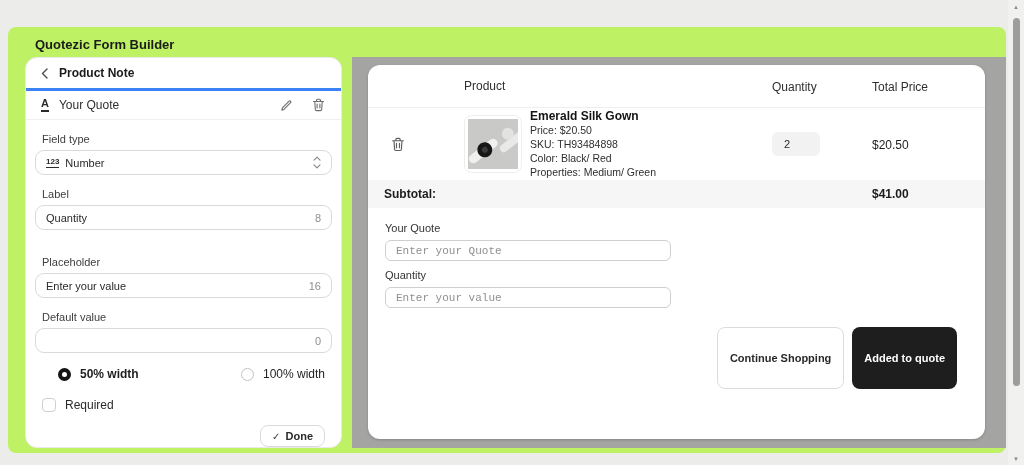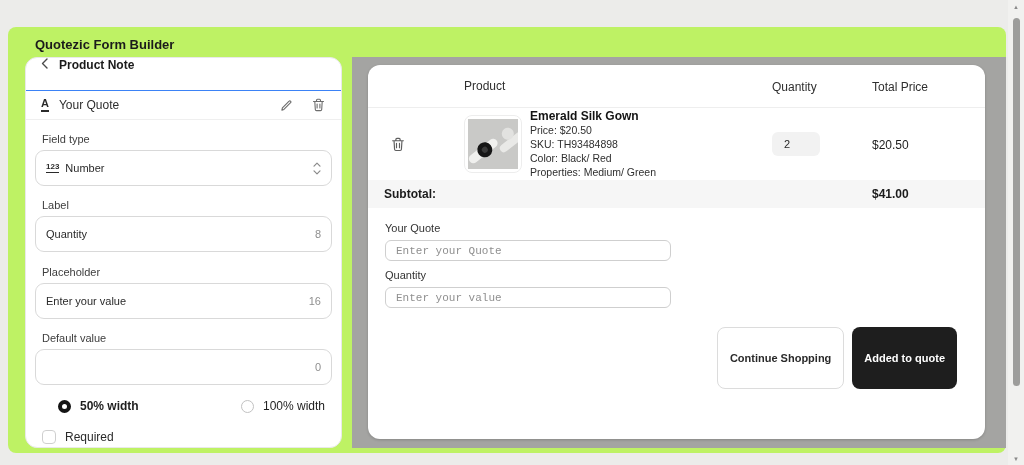--- a/index.html
+++ b/index.html
@@ -19,23 +19,23 @@
     font-size:13px; font-weight:700; color:#1b1b1b;
   }
 
   
   .builder-card {
     position:absolute; left:17px; top:30px; width:317px; height:391px;
     background:#fff; border:1px solid #e9e9e9; border-radius:12px;
     overflow:hidden;
   }
   .builder-header {
-    display:flex; align-items:flex-start; gap:11px;
+    display:flex; align-items:center; gap:11px;
     height:33px; padding:0 15px;
-    border-bottom:1px solid #3b82f6;
+    border-bottom:3px solid #3b82f6;
   }
   .builder-header .title { font-size:12px; font-weight:700; color:#1b1b1b; }
   .chevron-left { display:flex; align-items:center; cursor:pointer; color:#4a4a4a; }
 
   .field-item-row {
     display:flex; align-items:center; gap:10px;
     height:29px; padding:0 15px;
     border-bottom:1px solid #efefef;
   }
   .text-field-icon {
@@ -43,21 +43,21 @@
     border-bottom:2px solid #2a2a2a; line-height:11px; padding-bottom:1px;
   }
   .field-item-label { font-size:12px; color:#2e2e2e; flex:1; }
   .icon-btn { display:flex; align-items:center; justify-content:center; width:16px; height:16px; cursor:pointer; }
   .icon-btn + .icon-btn { margin-left:6px; }
 
   .builder-form { padding:8px 9px 0 9px; }
   .form-label { font-size:11px; color:#3d3d3d; margin:5px 0 5px 7px; }
   .input-box {
     display:flex; align-items:center;
-    height:36px; border:1px solid #d9d9d9; border-radius:9px;
+    height:25px; border:1px solid #d9d9d9; border-radius:9px;
     padding:0 10px; background:#fff; gap:6px;
   }
   .input-box input {
     flex:1; border:none; outline:none; font-size:11px; color:#2a2a2a;
     background:transparent; font-family:inherit; min-width:0;
   }
   .input-box input::placeholder { color:#9a9a9a; }
   .char-count { font-size:11px; color:#8f8f8f; }
   .select-box { cursor:pointer; }
   .num-type-icon {
@@ -211,21 +211,21 @@
             </svg>
         </span>
       </div>
 
       <div class="form-label" style="margin-top:13px;">Label</div>
       <div class="input-box">
         <input value="Quantity" style="">
         <span class="char-count">8</span>
       </div>
 
-      <div class="form-label" style="margin-top:14px;">Placeholder</div>
+      <div class="form-label" style="margin-top:26px;">Placeholder</div>
       <div class="input-box">
         <input value="Enter your value" style="">
         <span class="char-count">16</span>
       </div>
 
       <div class="form-label" style="margin-top:13px;">Default value</div>
       <div class="input-box">
         <input value="" style="">
         <span class="char-count">0</span>
       </div>

